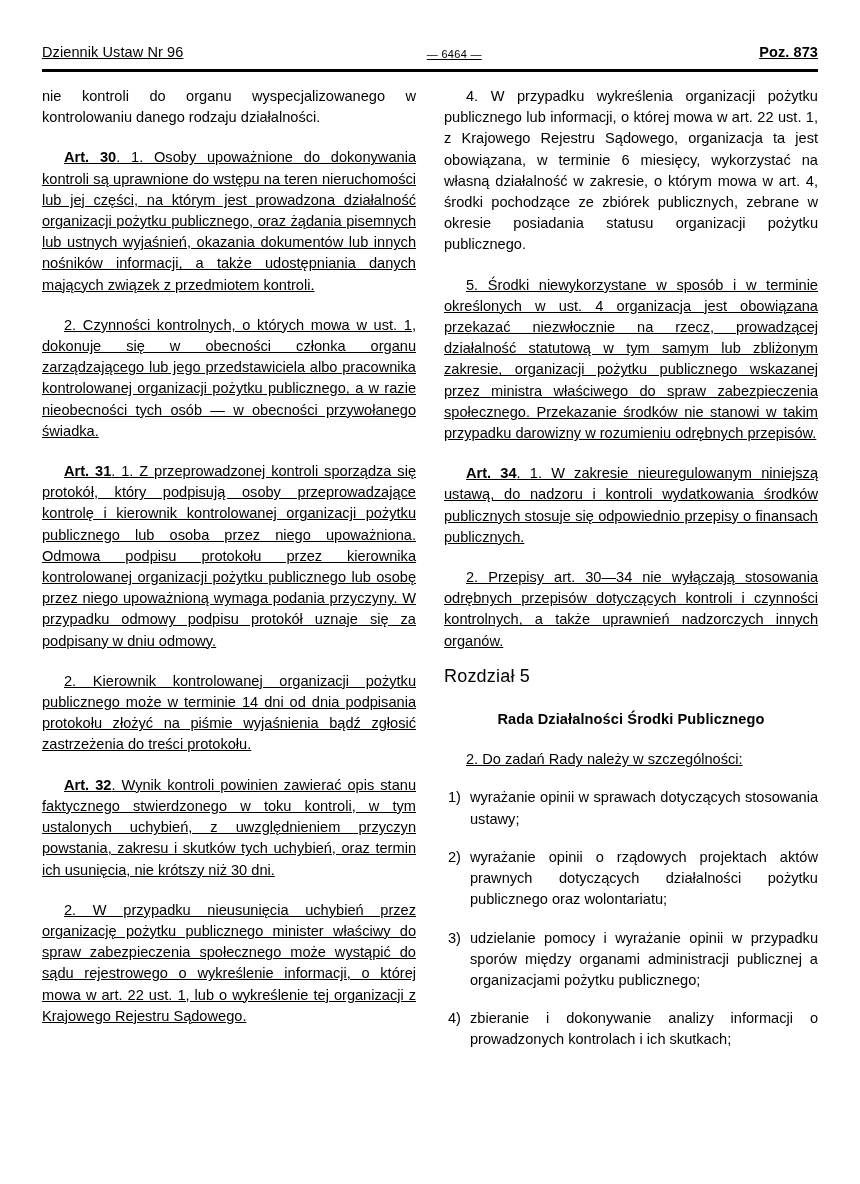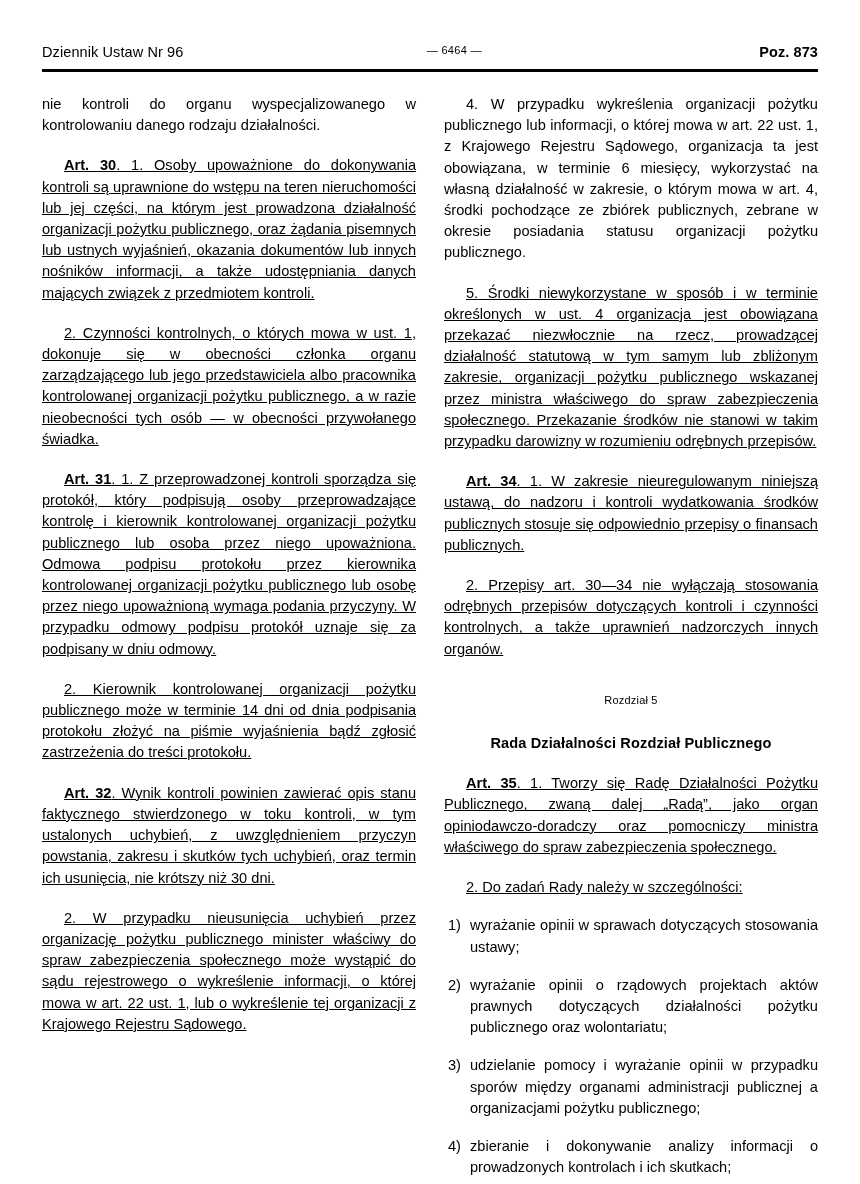--- a/index.html
+++ b/index.html
@@ -23,24 +23,25 @@
     overflow: hidden;
   }
 
   
   .runhead {
     position: absolute;
     left: 42px;
     top: 44px;
     width: 776px;
     display: flex;
-    align-items: flex-start;
+    align-items: flex-end;
     justify-content: space-between;
     font-size: 14.5px;
     letter-spacing: 0.1px;
+    text-decoration: underline;
   }
   .runhead-center {
     font-size: 11px;
     letter-spacing: 0.3px;
     margin-left: -34px;
   }
   .runhead-right {
     font-size: 14.5px;
     font-weight: 700;
   }
@@ -65,38 +66,37 @@
     height: 1080px;
     display: flex;
     gap: 28px;
   }
   .col {
     width: 374px;
     flex: 0 0 374px;
   }
 
   p.para {
-    margin: 8px 0 0 0;
+    margin: 0 0 0 0;
     font-size: 14.6px;
     line-height: 21.2px;
     text-align: justify;
     text-justify: inter-word;
     text-indent: 22px;
     hyphens: manual;
   }
   p.para.tight { text-indent: 0; }
   p.gap { margin-top: 19px; text-decoration: underline; }
 
   .art { font-weight: 700; }
 
   h2.chapter {
-    margin: 30px 0 0 0;
-    font-size: 11px;
+    margin: 14px 0 0 0;
+    font-size: 18px;
     font-weight: 400;
-    text-align: center;
     line-height: 21.2px;
     letter-spacing: 0.2px;
   }
   h3.chapter-title {
     margin: 22px 0 0 0;
     font-size: 14.6px;
     font-weight: 700;
     text-align: center;
     line-height: 21.2px;
     letter-spacing: 0.1px;
@@ -185,25 +185,22 @@
 
       <p class="para gap">
         <span class="art">Art. 34</span><span>. 1. W zakresie nieuregulowanym niniejszą ustawą, do nadzoru i kontroli wydatkowania środków publicznych stosuje się odpowiednio przepisy o finansach publicznych.</span>
       </p>
 
       <p class="para gap">
         <span>2. Przepisy art. 30—34 nie wyłączają stosowania odrębnych przepisów dotyczących kontroli i czynności kontrolnych, a także uprawnień nadzorczych innych organów.</span>
       </p>
 
       <h2 class="chapter">Rozdział 5</h2>
-      <h3 class="chapter-title">Rada Działalności Rozdział Publicznego</h3>
-
-      <p class="para gap">
-        <span class="art">Art. 35</span><span>. 1. Tworzy się Radę Działalności Pożytku Publicznego, zwaną dalej „Radą”, jako organ opiniodawczo-doradczy oraz pomocniczy ministra właściwego do spraw zabezpieczenia społecznego.</span>
-      </p>
+      <h3 class="chapter-title">Rada Działalności Środki Publicznego</h3>
+
 
       <p class="para gap">
         <span>2. Do zadań Rady należy w szczególności:</span>
       </p>
 
       <ol class="items list-wrap">
         <li>
           <span class="marker">1)</span><span>wyrażanie opinii w sprawach dotyczących stosowania ustawy;</span>
         </li>
         <li>

